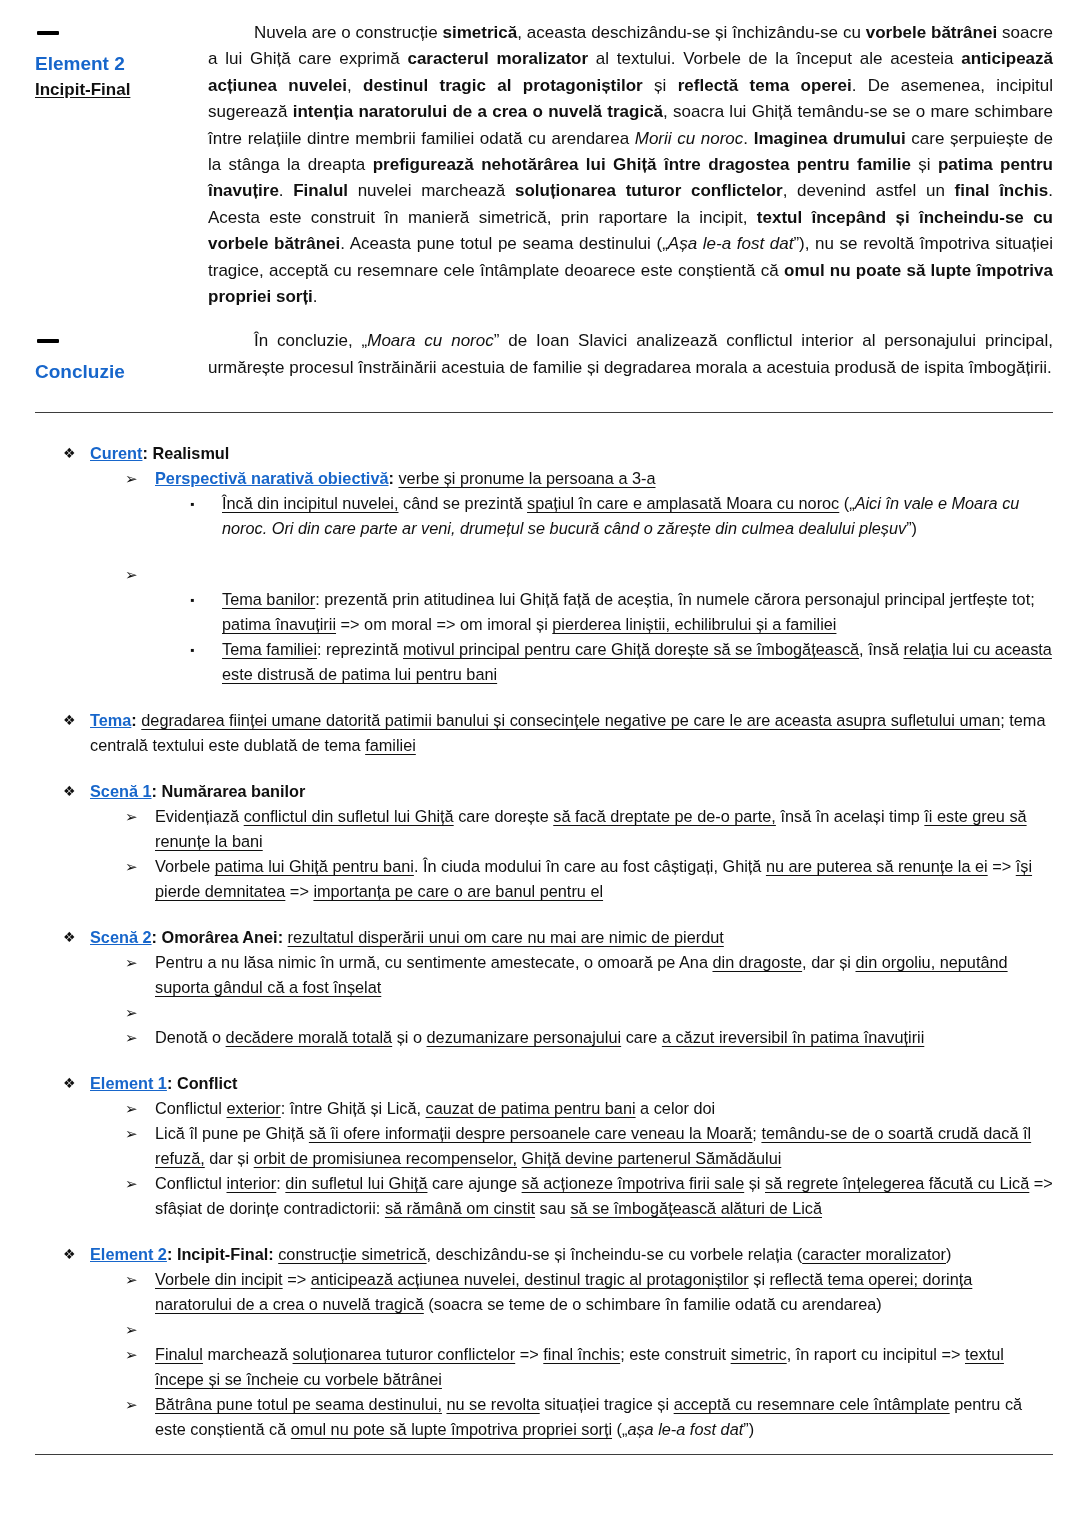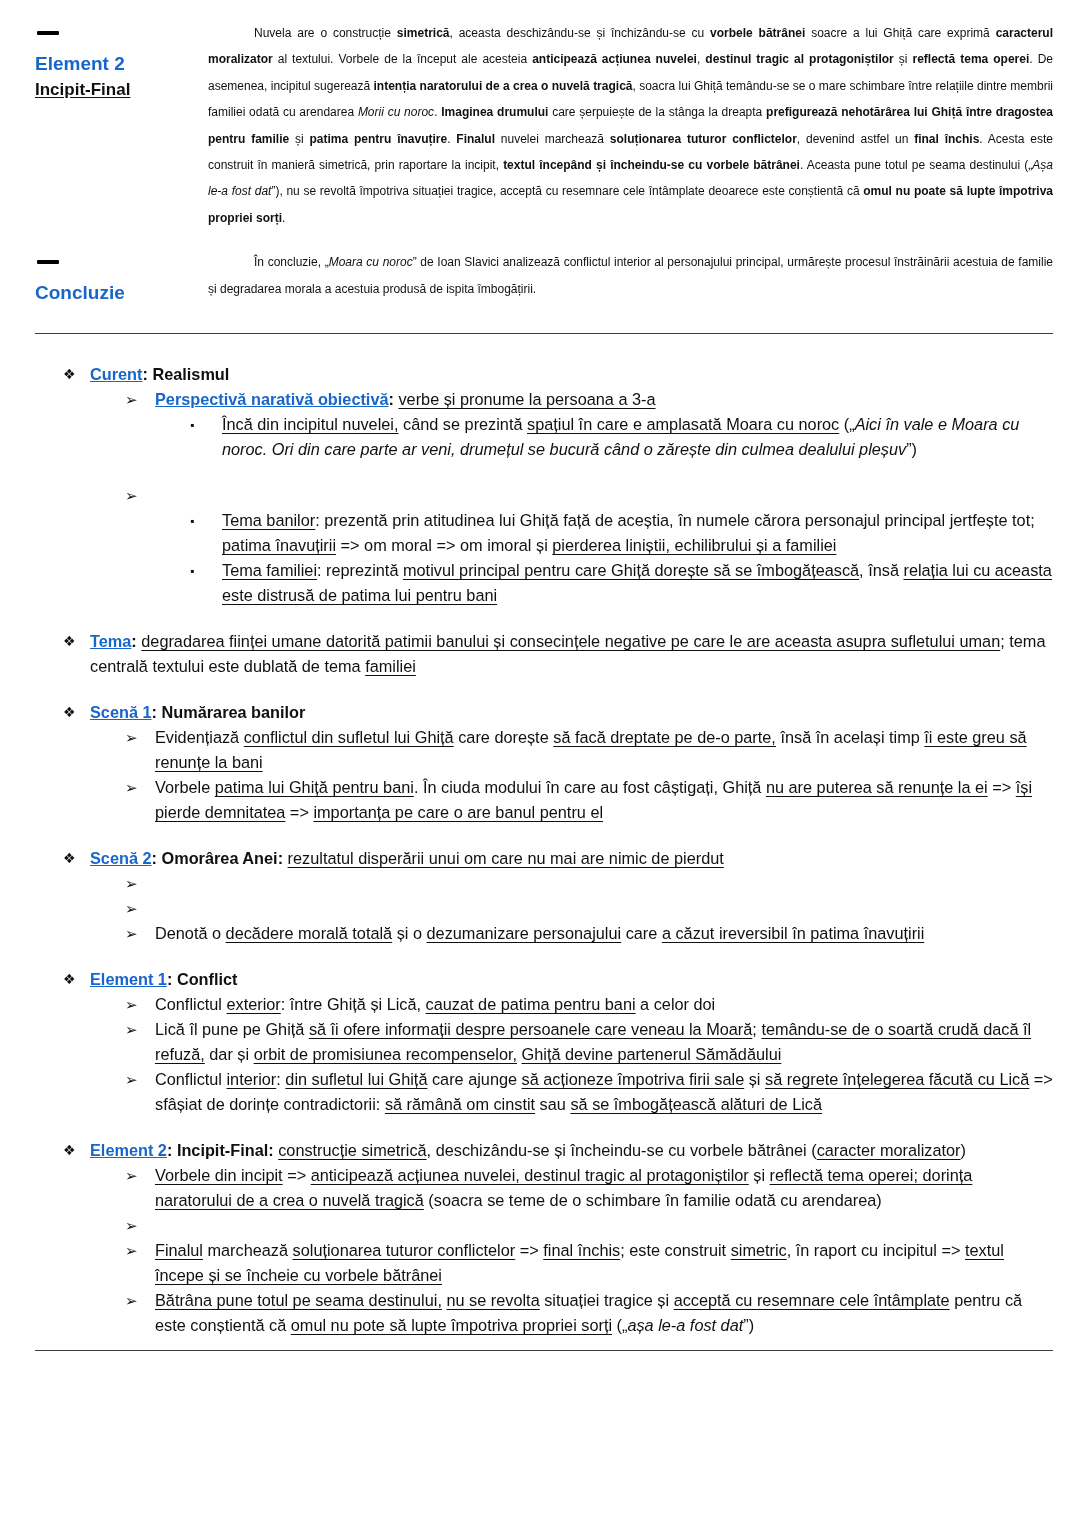--- a/index.html
+++ b/index.html
@@ -13,21 +13,21 @@
   .page { padding:20px 27px 0 35px; }
 
   
   .top-section { display:grid; grid-template-columns:173px 1fr; }
   .top-section + .top-section { margin-top:18px; }
   .side { padding-top:2px; }
   .dash-icon { display:block; width:22px; height:4px; background:#000; border-radius:1px; margin:9px 0 18px 2px; }
   .side-label { color:var(--accent); font-weight:700; font-size:19px; margin-bottom:5px; }
   .side-sublabel { font-weight:700; font-size:17px; text-decoration:underline; text-underline-offset:2px; }
   .side-sublabel:empty { display:none; }
-  .para { margin:0; font-size:12px; line-height:26.4px; text-align:justify; text-indent:46px; }
+  .para { margin:0; font-size:17px; line-height:26.4px; text-align:justify; text-indent:46px; }
 
   
   .fb { font-weight:700; }
   .fu { text-decoration:underline; text-underline-offset:2.5px;text-align:center; }
   .fi { font-style:italic; }
   .fc { color:var(--accent);text-decoration:underline; }
 
   .divider { border:none; border-top:1.5px solid #3d3d3d; margin:24px 0 28px 0; }
   .bottom-divider { border:none; border-top:1.5px solid #3d3d3d; margin:12px 0 0 0; }
 
@@ -113,20 +113,21 @@
           <span class="item-text"><span>Vorbele </span><span class="fu">patima lui Ghiță pentru bani</span><span>. În ciuda modului în care au fost câștigați, Ghiță </span><span class="fu">nu are puterea să renunțe la ei</span><span> =&gt; </span><span class="fu">își pierde demnitatea</span><span> =&gt; </span><span class="fu">importanța pe care o are banul pentru el</span></span>
         </div>
       </div>
       <div class="outline-group">
         <div class="outline-item level-1">
           <span class="marker">❖</span>
           <span class="item-text"><span class="fb fc">Scenă 2</span><span class="fb">: </span><span class="fb">Omorârea Anei</span><span class="fb">: </span><span class="fu">rezultatul disperării unui om care nu mai are nimic de pierdut</span></span>
         </div>
         <div class="outline-item level-2">
           <span class="marker">➢</span>
+          <span class="item-text"><span>Pentru a nu lăsa nimic în urmă, cu sentimente amestecate, o omoară pe Ana </span><span class="fu">din dragoste</span><span>, dar și </span><span class="fu">din orgoliu, neputând suporta gândul că a fost înșelat</span></span>
         </div>
         <div class="outline-item level-2">
           <span class="marker">➢</span>
         </div>
         <div class="outline-item level-2">
           <span class="marker">➢</span>
           <span class="item-text"><span>Denotă o </span><span class="fu">decădere morală totală</span><span> și o </span><span class="fu">dezumanizare personajului</span><span> care </span><span class="fu">a căzut ireversibil în patima înavuțirii</span></span>
         </div>
       </div>
       <div class="outline-group">
@@ -143,21 +144,21 @@
           <span class="item-text"><span>Lică îl pune pe Ghiță </span><span class="fu">să îi ofere informații despre persoanele care veneau la Moară</span><span>; </span><span class="fu">temându-se de o soartă crudă dacă îl refuză,</span><span> dar și </span><span class="fu">orbit de promisiunea recompenselor,</span><span> </span><span class="fu">Ghiță devine partenerul Sămădăului</span></span>
         </div>
         <div class="outline-item level-2">
           <span class="marker">➢</span>
           <span class="item-text"><span>Conflictul </span><span class="fu">interior</span><span>: </span><span class="fu">din sufletul lui Ghiță</span><span> care ajunge </span><span class="fu">să acționeze împotriva firii sale</span><span> și </span><span class="fu">să regrete înțelegerea făcută cu Lică</span><span> =&gt; sfâșiat de dorințe contradictorii: </span><span class="fu">să rămână om cinstit</span><span> sau </span><span class="fu">să se îmbogățească alături de Lică</span></span>
         </div>
       </div>
       <div class="outline-group">
         <div class="outline-item level-1">
           <span class="marker">❖</span>
-          <span class="item-text"><span class="fb fc">Element 2</span><span class="fb">: </span><span class="fb">Incipit-Final</span><span class="fb">: </span><span class="fu">construcție simetrică</span><span>, deschizându-se și încheindu-se cu vorbele bătrânei (</span><span class="fu">caracter moralizator</span><span>)</span></span>
+          <span class="item-text"><span class="fb fc">Element 2</span><span class="fb">: </span><span class="fb">Incipit-Final</span><span class="fb">: </span><span class="fu">construcție simetrică</span><span>, deschizându-se și încheindu-se cu vorbele relația (</span><span class="fu">caracter moralizator</span><span>)</span></span>
         </div>
         <div class="outline-item level-2">
           <span class="marker">➢</span>
           <span class="item-text"><span class="fu">Vorbele din incipit</span><span> =&gt; </span><span class="fu">anticipează acțiunea nuvelei, destinul tragic al protagoniștilor</span><span> și </span><span class="fu">reflectă tema operei; dorința naratorului de a crea o nuvelă tragică</span><span> (soacra se teme de o schimbare în familie odată cu arendarea)</span></span>
         </div>
         <div class="outline-item level-2">
           <span class="marker">➢</span>
         </div>
         <div class="outline-item level-2">
           <span class="marker">➢</span>

